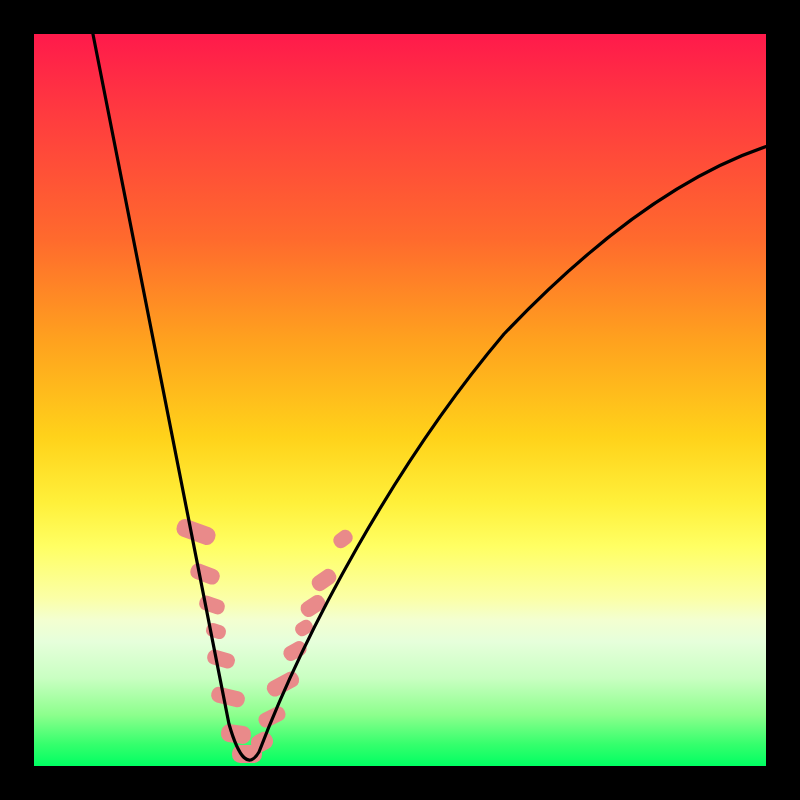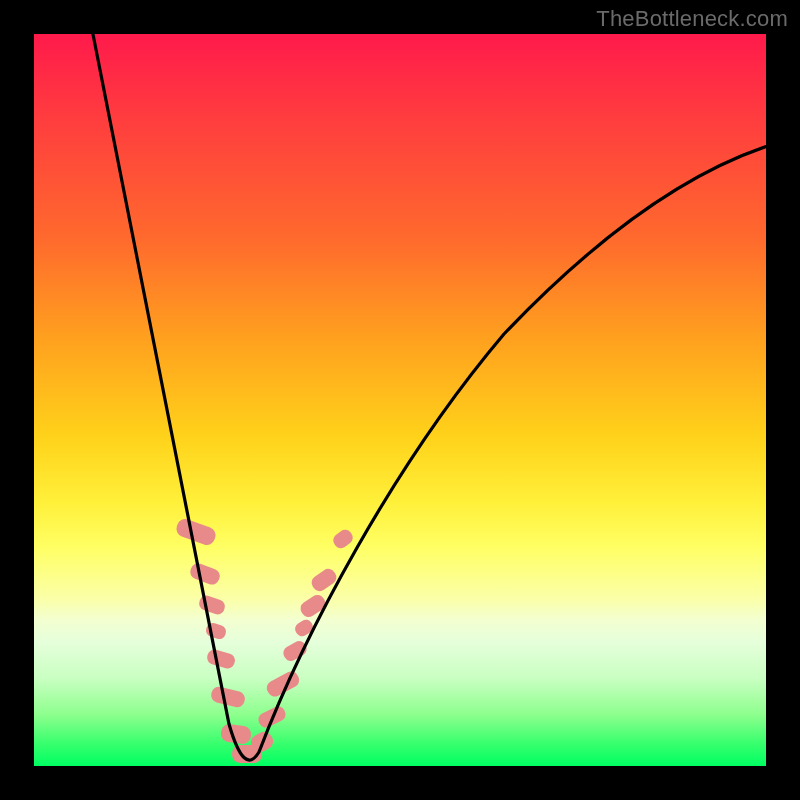--- a/index.html
+++ b/index.html
@@ -78,14 +78,13 @@
           <rect x="241" y="633" width="16" height="34" rx="7.2727272727272725" fill="#e98a8a" transform="rotate(62 249 650)"></rect>
           <rect x="253.5" y="605" width="15" height="24" rx="6.8181818181818175" fill="#e98a8a" transform="rotate(60 261 617)"></rect>
           <rect x="263" y="585" width="14" height="18" rx="6.363636363636363" fill="#e98a8a" transform="rotate(58 270 594)"></rect>
           <rect x="271" y="559" width="16" height="26" rx="7.2727272727272725" fill="#e98a8a" transform="rotate(56 279 572)"></rect>
           <rect x="282" y="533" width="16" height="26" rx="7.2727272727272725" fill="#e98a8a" transform="rotate(55 290 546)"></rect>
           <rect x="301.5" y="495" width="15" height="20" rx="6.8181818181818175" fill="#e98a8a" transform="rotate(52 309 505)"></rect>
         </g>
       <path id="main-curve" fill="none" stroke-linecap="round" d="M 55 -20 C 110 270, 160 520, 195 690 C 205 725, 215 735, 225 718 C 270 600, 360 430, 470 300 C 570 195, 660 135, 740 110" stroke="#000000" stroke-width="3.2"></path>
     </svg>
   </div>
-  <div class="watermark">TheBottleneck.com</div>
 </div>
 
 </body></html>

